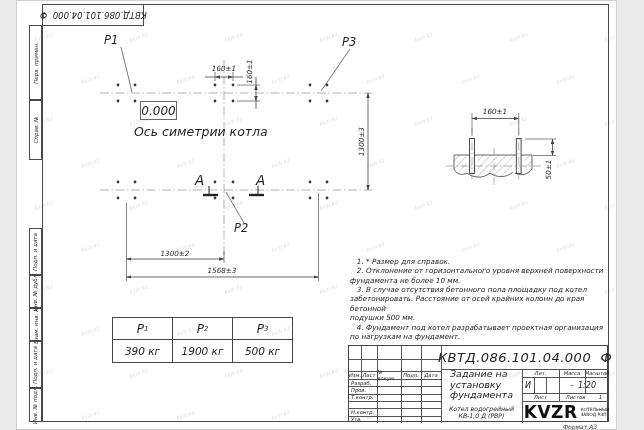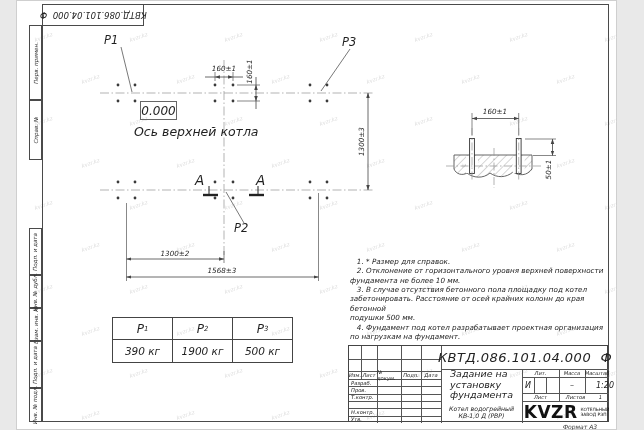--- a/index.html
+++ b/index.html
@@ -249,21 +249,21 @@
     </div>
 
   <div class="stamp">
       <span>КВТД.086.101.04.000  Ф</span>
     </div>
 
   <div class="lbl" style="left:104px;top:33px;font-size:11.5px;">P1</div>
   <div class="lbl" style="left:342px;top:35px;font-size:11.5px;">P3</div>
   <div class="lbl" style="left:234px;top:221px;font-size:11.5px;">P2</div>
   <div class="elev">0.000</div>
-  <div class="lbl" style="left:134px;top:124px;font-size:12.5px;">Ось верхней котла</div>
+  <div class="lbl" style="left:134px;top:124px;font-size:12.5px;">Ось симетрии котла</div>
   <div class="lbl" style="left:195px;top:172px;font-size:13.5px;">А</div>
   <div class="lbl" style="left:256px;top:172px;font-size:13.5px;">А</div>
 
   <div class="dim" style="left:202px;top:64px;">160±1</div>
   <div class="dim rot" style="left:227px;top:66.5px;">160±1</div>
   <div class="dim rot" style="left:339px;top:136.5px;">1300±3</div>
   <div class="dim" style="left:153px;top:248.5px;">1300±2</div>
   <div class="dim" style="left:200px;top:265.5px;">1568±3</div>
 
   <div class="dim" style="left:473px;top:106.5px;">160±1</div>
@@ -346,21 +346,21 @@
 установку
 фундамента</div>
     <div class="tcell tbprod" style="left:92px;top:55px;width:81px;height:22px;">Котел водогрейный
 КВ-1,0 Д (РВР)</div>
 
     <div class="tcell" style="left:173px;top:23px;width:37px;height:8px;">Лит.</div>
     <div class="tcell" style="left:210px;top:23px;width:26px;height:8px;">Масса</div>
     <div class="tcell" style="left:236px;top:23px;width:24px;height:8px;">Масштаб</div>
     <div class="tcell" style="left:173px;top:31px;width:12px;height:16px;font-size:8px;">И</div>
     <div class="tcell" style="left:210px;top:31px;width:26px;height:16px;font-size:8px;">–</div>
-    <div class="tcell" style="left:236px;top:31px;width:40px;height:16px;font-size:8px;">1:20</div>
+    <div class="tcell" style="left:218px;top:31px;width:40px;height:16px;font-size:8px;">1:20</div>
 
     <div class="tcell" style="left:173px;top:47px;width:37px;height:8px;">Лист</div>
     <div class="tcell" style="left:210px;top:47px;width:50px;height:8px;justify-content:space-around;">
       <span>Листов</span>
       <span>1</span>
     </div>
 
     <div class="tcell" style="left:173px;top:55px;width:87px;height:22px;">
       <span class="kvzr-ico"></span>
       <span class="kvzr">KVZR</span>

